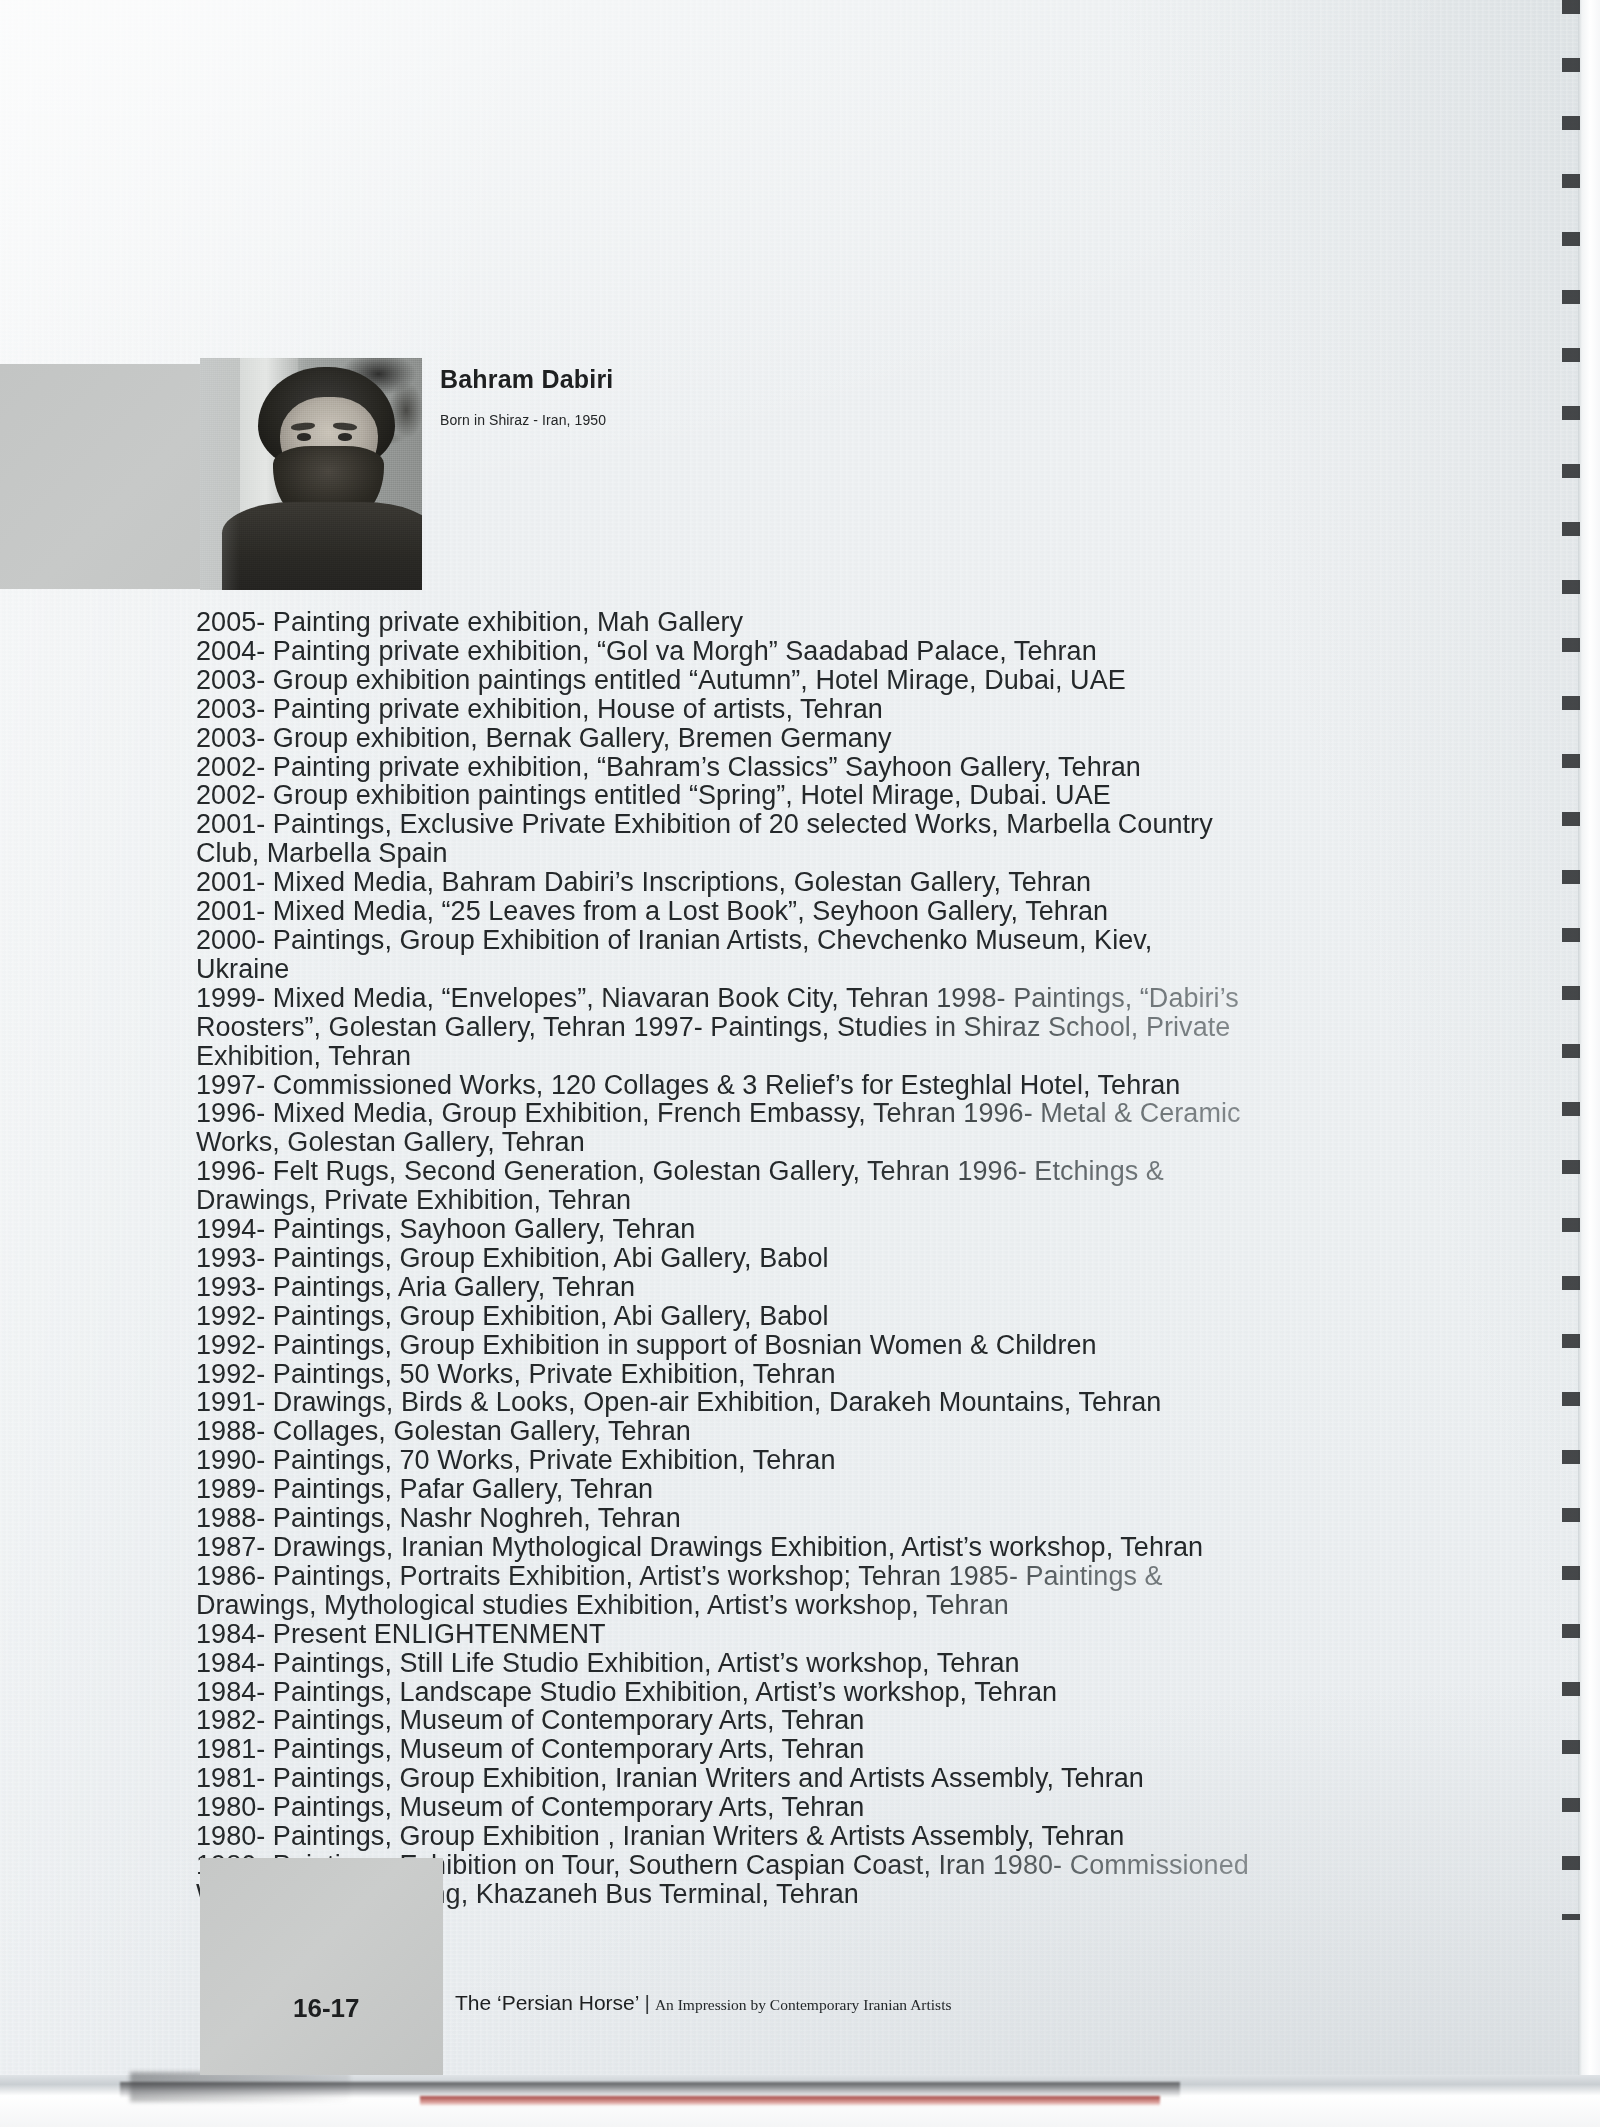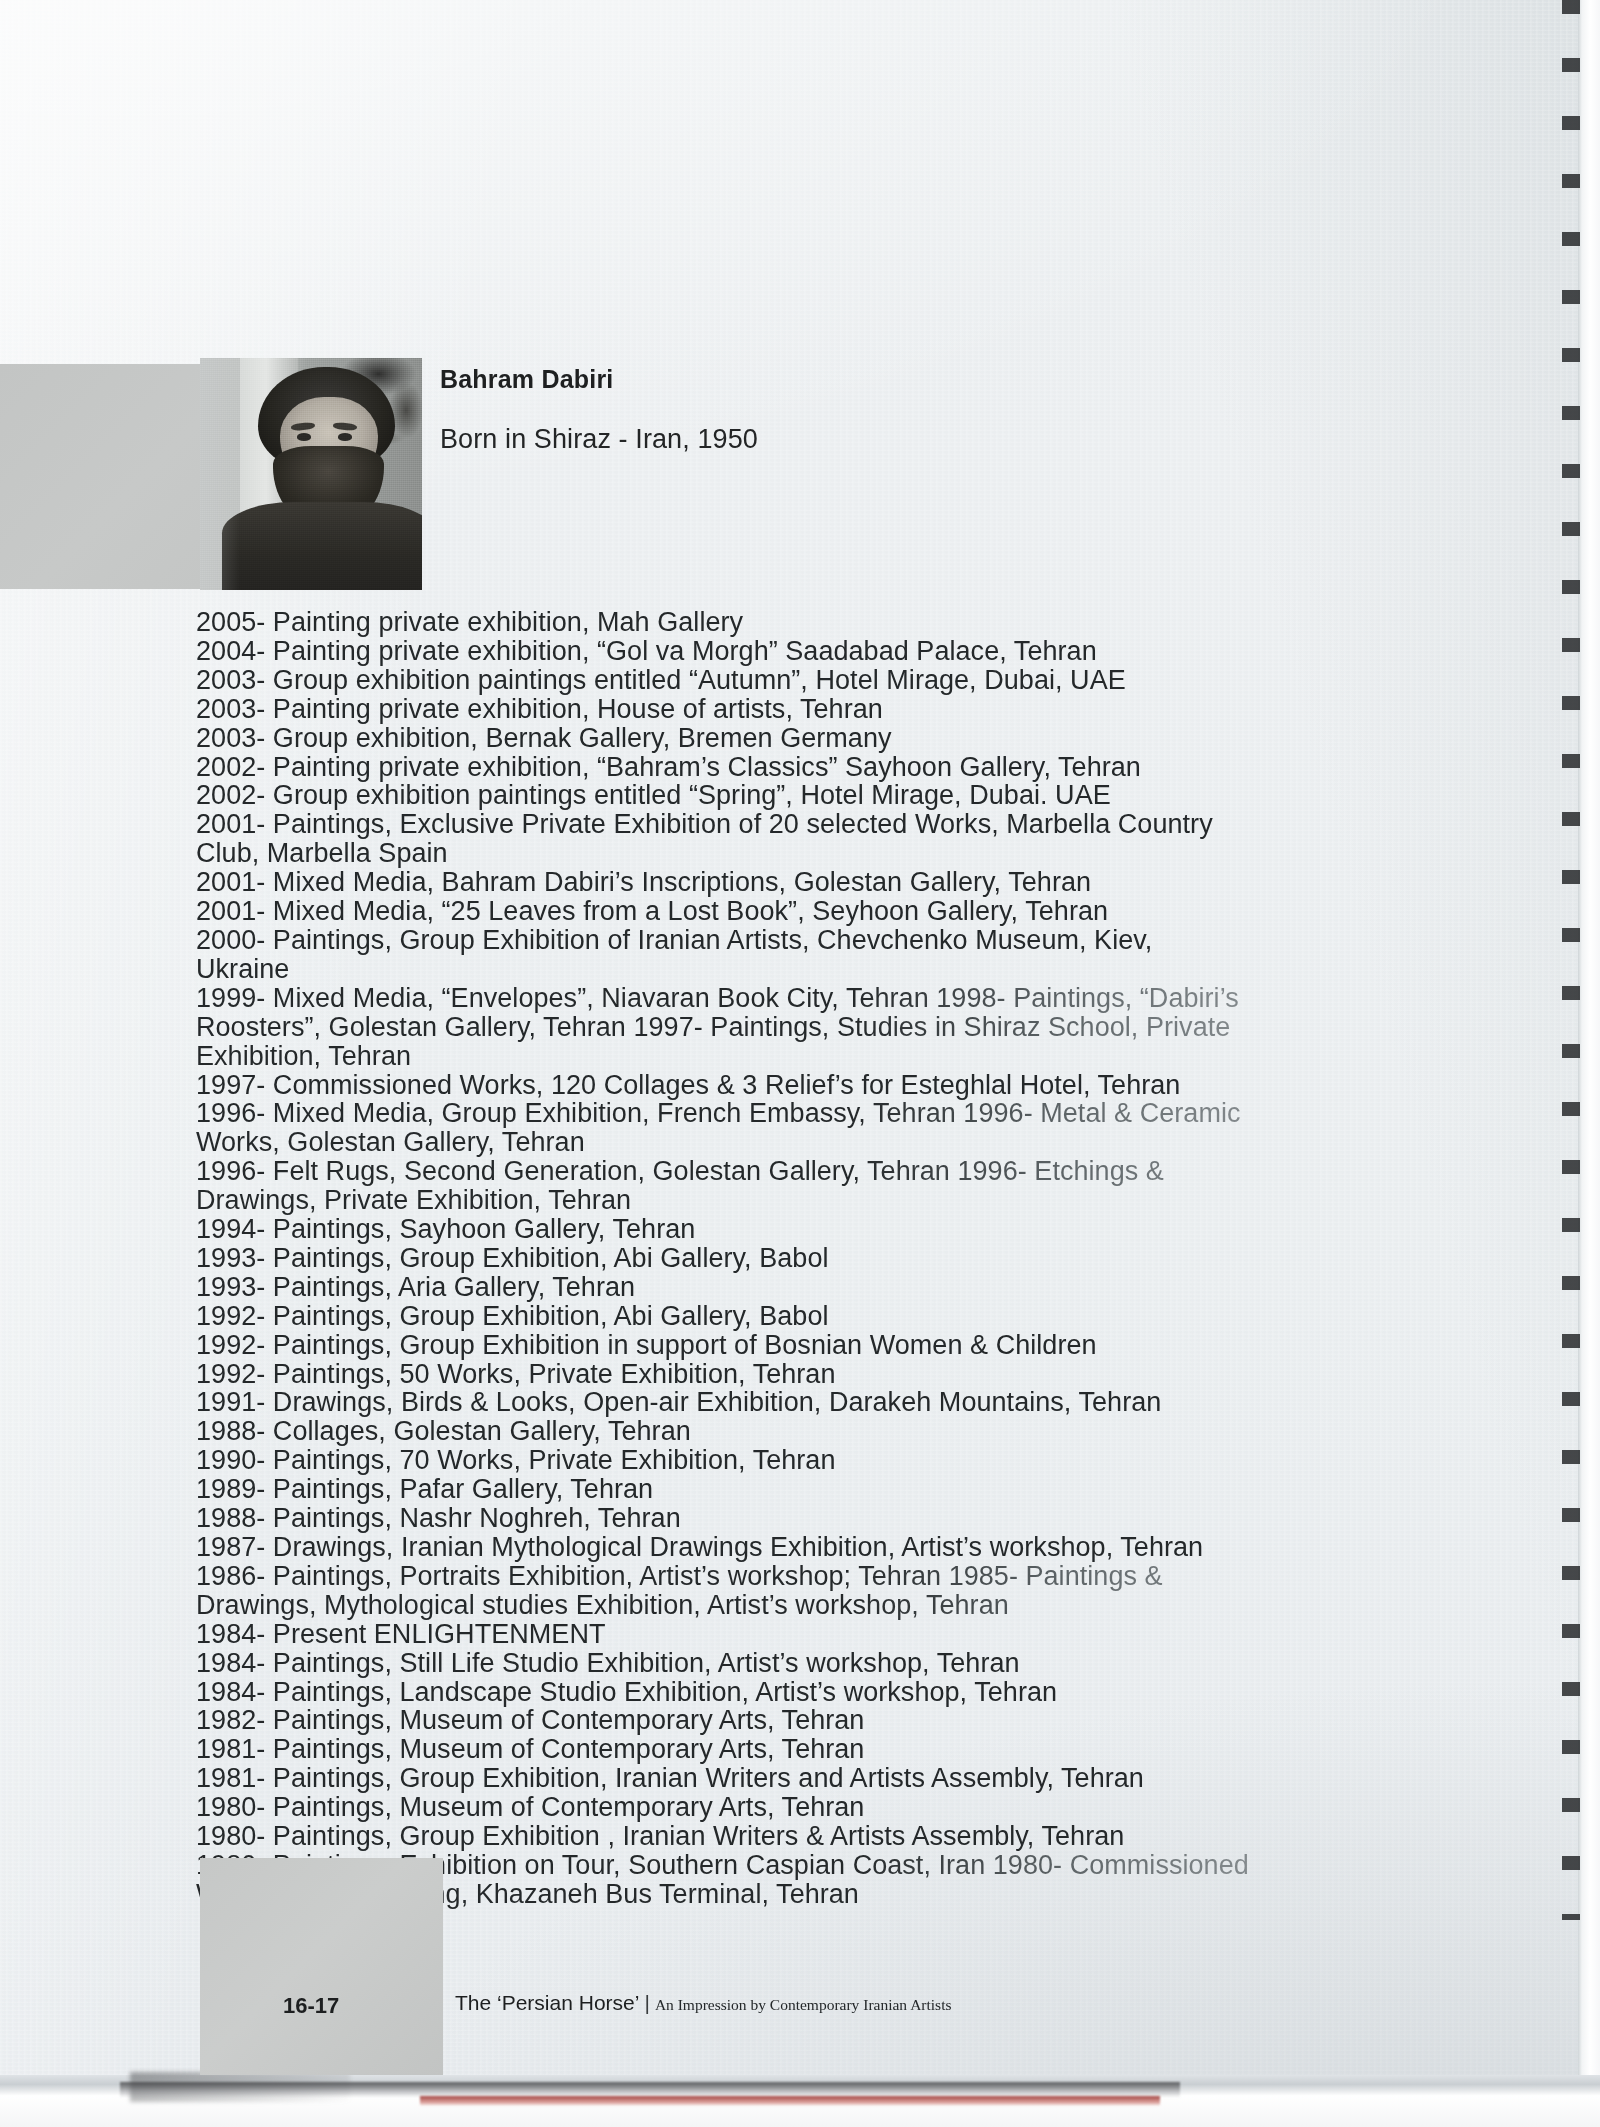--- a/index.html
+++ b/index.html
@@ -232,22 +232,22 @@
     left: 440px;
     top: 365px;
     font-size: 25px;
     font-weight: bold;
     color: #1e2021;
     letter-spacing: 0.2px;
   }
   .artist-born {
     position: absolute;
     left: 440px;
-    top: 424px;
-    font-size: 27px;
+    top: 412px;
+    font-size: 14px;
     color: #232526;
     letter-spacing: 0.1px;
   }
 
   .cv {
     position: absolute;
     left: 196px;
     top: 608px;
     width: 1056px;
   }
@@ -270,23 +270,23 @@
   .footer-plate {
     position: absolute;
     left: 200px;
     top: 1858px;
     width: 243px;
     height: 217px;
     background: linear-gradient(135deg, #c6c8c7 0%, #cbcdcc 45%, #c2c4c3 100%);
   }
   .page-number {
     position: absolute;
-    left: 283px;
+    left: 293px;
     top: 1993px;
-    font-size: 22px;
+    font-size: 26px;
     font-weight: bold;
     color: #1d1f20;
   }
   .footer-title {
     position: absolute;
     left: 455px;
     top: 1991px;
     font-size: 21px;
     color: #1d1f20;
     white-space: nowrap;

